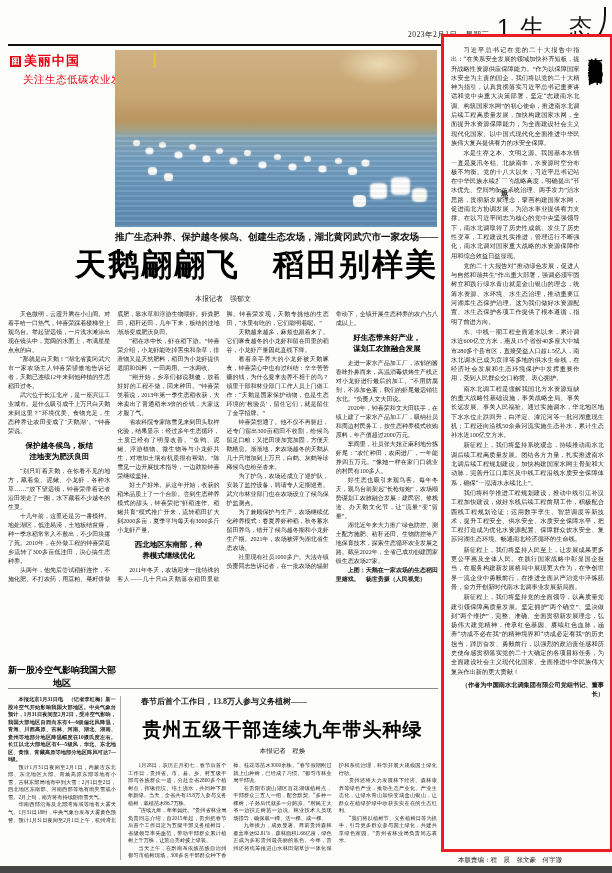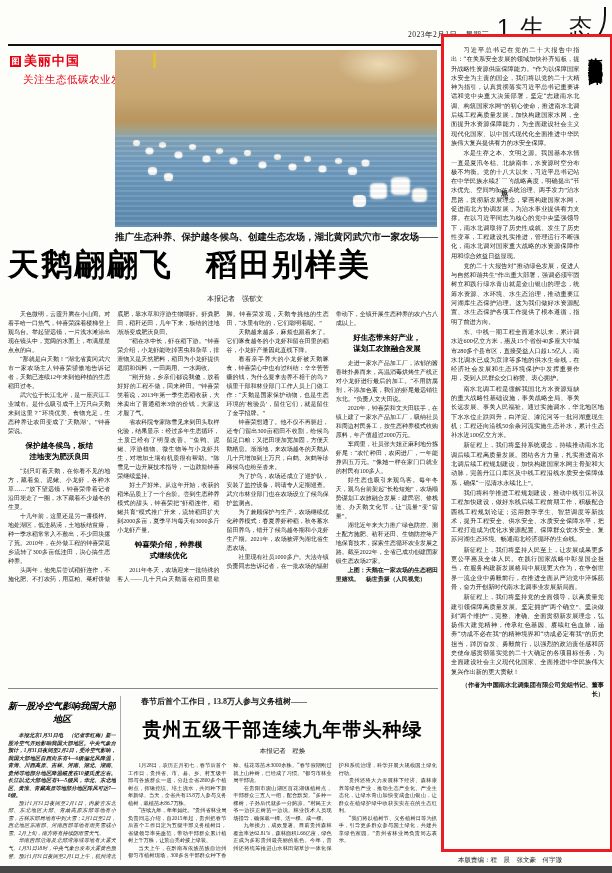--- a/index.html
+++ b/index.html
@@ -39,31 +39,31 @@
       62px 104px 1px 2.5px #fff, 76px 96px 1px 2px #fbfbf6, 90px 108px 1px 2.5px #fff,
       103px 100px 1px 2px #f8f8f2, 117px 110px 1px 2.5px #fff, 131px 102px 1px 2px #fbfbf6,
       146px 114px 1px 2.5px #fff, 161px 106px 1px 2px #f8f8f2, 176px 116px 1px 2.5px #fff,
       191px 108px 1px 2px #fbfbf6, 206px 118px 1px 2.5px #fff, 222px 110px 1px 2px #f8f8f2,
       236px 120px 1px 3px #fff, 249px 112px 1px 2.5px #fbfbf6,
       262px 140px 2px 7px #fff, 284px 135px 2px 8px #fff, 303px 144px 2px 6px #fdfdf8,
       243px 150px 1px 5px #fff, 36px 120px 1px 3px #fff, 52px 126px 1px 3px #fdfdf8;}
   .pole{position:absolute;left:38px;top:2px;width:3px;height:16px;background:#e0c23a;}
   
   .kicker{position:absolute;left:8px;top:231px;width:430px;font-size:9.5px;font-weight:bold;color:#111;text-align:right;}
-  .headline{position:absolute;left:8px;top:244px;width:430px;text-align:left;font-size:31px;
+  .headline{position:absolute;left:8px;top:244px;width:430px;text-align:right;font-size:31px;
             font-weight:bold;letter-spacing:2px;color:#000;}
-  .byline{position:absolute;left:20px;top:294px;width:430px;text-align:center;font-size:7px;color:#222;}
+  .byline{position:absolute;left:8px;top:294px;width:430px;text-align:center;font-size:7px;color:#222;}
   .main-cols{position:absolute;left:8px;top:310px;width:430px;height:372px;overflow:hidden;
              column-count:4;column-gap:7px;font-size:6px;line-height:1.5;text-align:justify;color:#1c1c1c;}
   .main-cols p{margin:0;text-indent:2em;}
   .main-cols h4{margin:5px 16px;font-size:7.5px;line-height:1.4;text-align:center;break-inside:avoid;color:#000;}
   .caption{margin-top:6px;font-weight:bold;}
   .rule-mid{position:absolute;left:8px;top:688px;width:430px;border-top:1px solid #888;}
   
-  .bl{position:absolute;left:8px;top:696px;width:108px;height:164px;overflow:hidden;font-style:italic;}
+  .bl{position:absolute;left:8px;top:660px;width:108px;height:164px;overflow:hidden;}
   .bl h3{margin:4px 0 6px;font-size:9px;text-align:center;letter-spacing:0;color:#000;}
   .bl p{margin:0;font-size:5.2px;line-height:1.45;text-align:justify;text-indent:2em;}
   .bl .lead{font-weight:bold;}
   .vrule{position:absolute;left:120px;top:696px;height:164px;border-left:1px solid #aaa;}
   
   .bm{position:absolute;left:128px;top:694px;width:309px;height:170px;overflow:hidden;}
   .bm .bm-kicker{font-size:8px;font-weight:bold;margin:2px 13px 4px;}
   .bm h2{margin:10px 0 4px;font-size:19px;text-align:center;letter-spacing:1px;color:#000;}
   .bm .bm-byline{text-align:center;font-size:6.5px;margin-bottom:6px;}
   .bm .bm-body{column-count:3;column-gap:7px;height:112px;overflow:hidden;
@@ -117,21 +117,21 @@
     <p>“那就是白天鹅！”湖北省黄冈武穴市一家农场主人钟喜荣骄傲地告诉记者，天鹅已连续12年来到他种植的生态稻田过冬。</p>
     <p>武穴位于长江北岸，是一座滨江工业城市。是什么吸引成千上万只白天鹅来到这里？“环境优美、食物充足，生态种养让农田变成了‘天鹅湖’。”钟喜荣说。</p>
     <h4>保护越冬候鸟，板结洼地变为肥沃良田</h4>
     <p>“别只盯着天鹅，在你看不见的地方，藏着鱼、泥鳅、小龙虾，各种水草……”放下望远镜，钟喜荣带着记者沿田埂走了一圈，水下藏着不少越冬的生灵。</p>
     <p>十几年前，这里还是另一番模样。地处湖区，低洼易涝，土地板结贫瘠，种一季水稻常常入不敷出，不少田块撂了荒。2010年，在外做工程的钟喜荣返乡流转了300多亩低洼田，决心搞生态种养。</p>
     <p>头两年，他先后尝试稻虾连作，不施化肥、不打农药，用豆粕、菜籽饼做底肥，靠水草和浮游生物喂虾。虾粪肥田，稻秆还田，几年下来，板结的洼地渐渐变成肥沃良田。</p>
     <p>“稻在水中长，虾在稻下游。”钟喜荣介绍，小龙虾能吃掉害虫和杂草，排泄物又是天然肥料，稻田为小龙虾提供遮阴和饵料，一田两用、一水两收。</p>
     <p>“刚开始，乡亲们都说我傻，放着好好的工程不做，回来种田。”钟喜荣笑着说，2013年第一季生态稻收获，大米卖出了普通稻米3倍的价钱，大家这才服了气。</p>
     <p>省农科院专家陈雪见来到田头取样化验，结果显示：经过多年生态循环，土质已经有了明显改善。“鱼鸭、泥鳅、浮游植物、微生物等与小龙虾共生，对增加土壤有机质很有帮助。”陈雪见一边开展技术指导，一边鼓励钟喜荣继续坚持。</p>
     <p>好土产好米。从这年开始，收获的稻米品质上了一个台阶。尝到生态种养模式的甜头，钟喜荣把“虾稻连作、稻鳅共育”模式推广开来，流转稻田扩大到2000多亩，夏季平均每天有3000多斤小龙虾产量。</p>
-    <h4>钟喜荣介绍，种养模式继续优化</h4>
+    <h4>西北地区东南部，种养模式继续优化</h4>
     <p>2011年冬天，农场迎来一批特殊的客人——几十只白天鹅落在稻田里歇脚。钟喜荣发现，天鹅专挑他的生态田，“水里有吃的，它们聪明着呢。”</p>
     <p>天鹅越来越多，麻烦也跟着来了。它们啄食越冬的小龙虾和留在田里的稻谷，小龙虾产量因此直线下降。</p>
     <p>看着亲手养大的小龙虾被天鹅啄食，钟喜荣心中也有过纠结：辛辛苦苦赚的钱，为什么要拿去养不相干的鸟？镇里干部和林业部门工作人员上门做工作：“天鹅是国家保护动物，也是生态环境的‘检验员’，留住它们，就是留住了金字招牌。”</p>
     <p>钟喜荣想通了。他不仅不再驱赶，还专门留出300亩稻田不收割，给候鸟留足口粮；又把田埂加宽加固，方便天鹅栖息。渐渐地，来农场越冬的天鹅从几十只增加到上万只，白鹤、灰鹤等珍稀候鸟也纷至沓来。</p>
     <p>为了护鸟，农场还成立了巡护队，安装了监控设备，聘请专人定期巡查。武穴市林业部门也在农场设立了候鸟保护监测点。</p>
     <p>为了兼顾保护与生产，农场继续优化种养模式：春夏养虾种稻，秋冬蓄水留田养鸟，错开了候鸟越冬期和小龙虾生产期。2021年，农场被评为湖北省生态农场。</p>
     <p>社里现有社员1000多户。大法寺镇负责同志告诉记者，在一批农场的辐射带动下，全镇开展生态种养的农户占八成以上。</p>
     <h4>好生态带来好产业，谋划工农旅融合发展</h4>
     <p>走进一家水产品加工厂，浓郁的酱香味扑鼻而来，高温消毒烘烤生产线正对小龙虾进行最后的加工。“不用防腐剂，不添加色素，我们的虾尾最远销往东北。”负责人文大田说。</p>
     <p>2020年，钟喜荣和文大田联手，在镇上建了一家水产品加工厂，吸纳社员和周边村民务工，按生态种养模式收购原料，年产值超过2000万元。</p>

